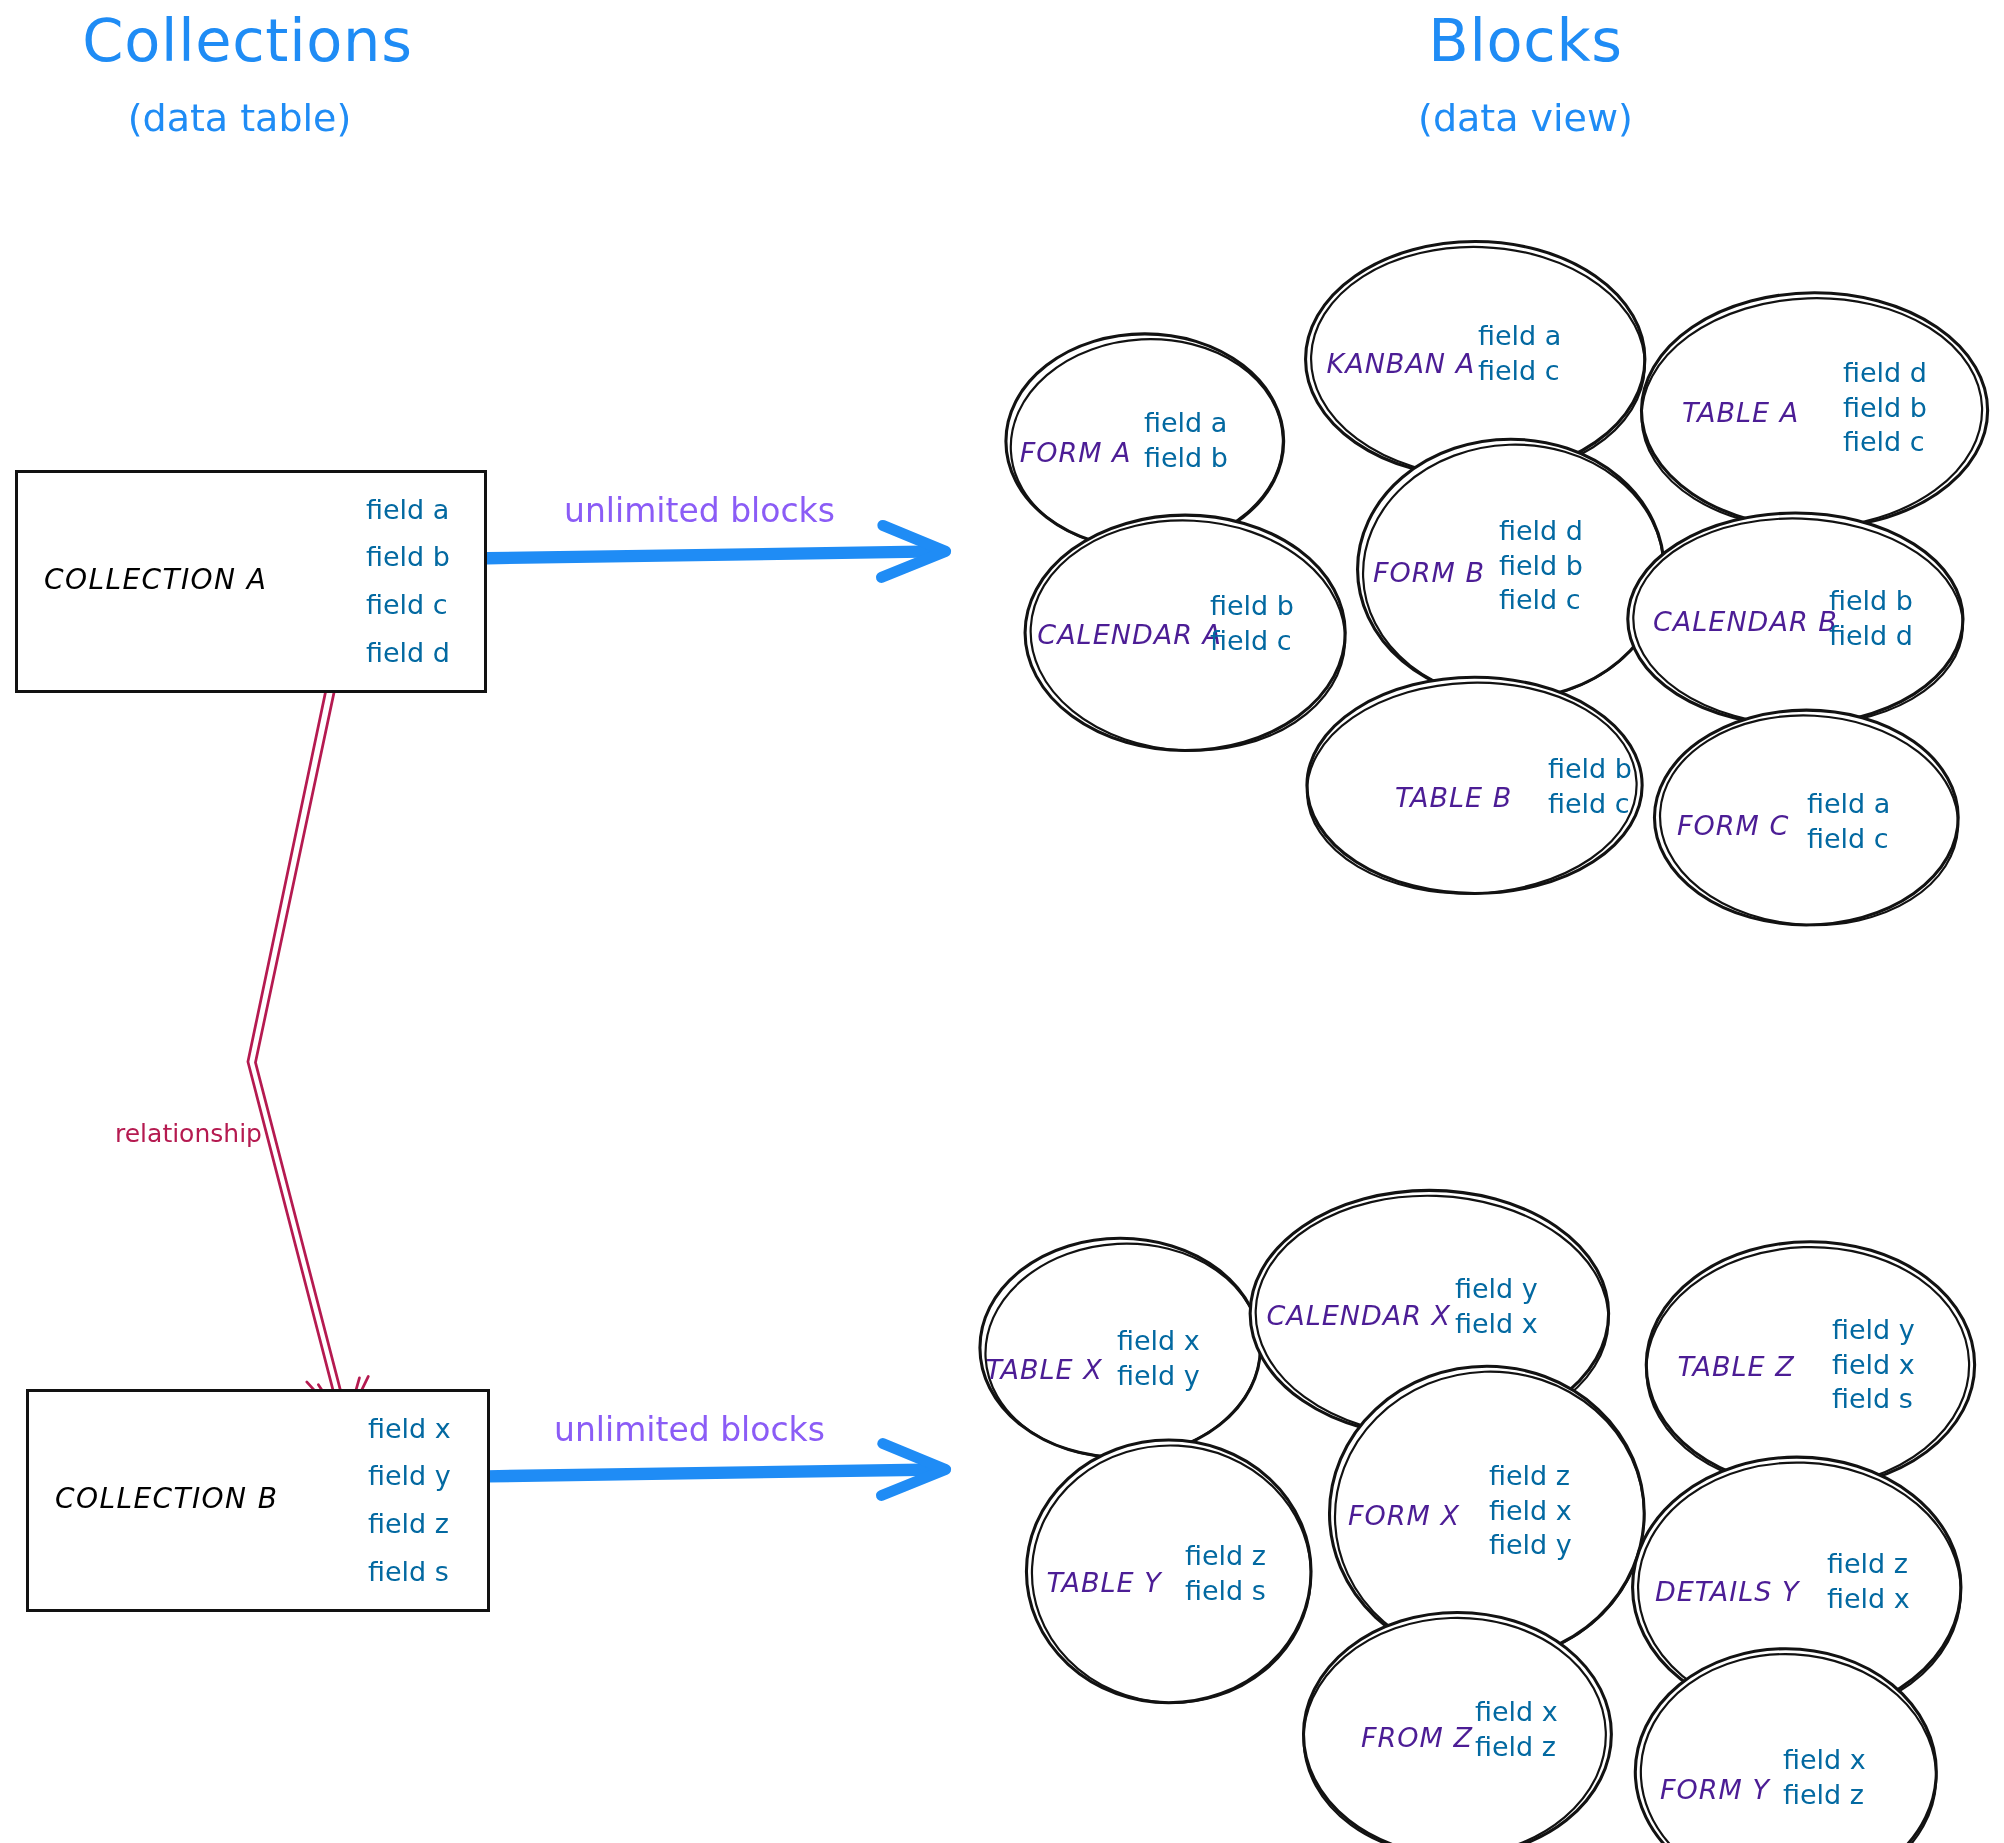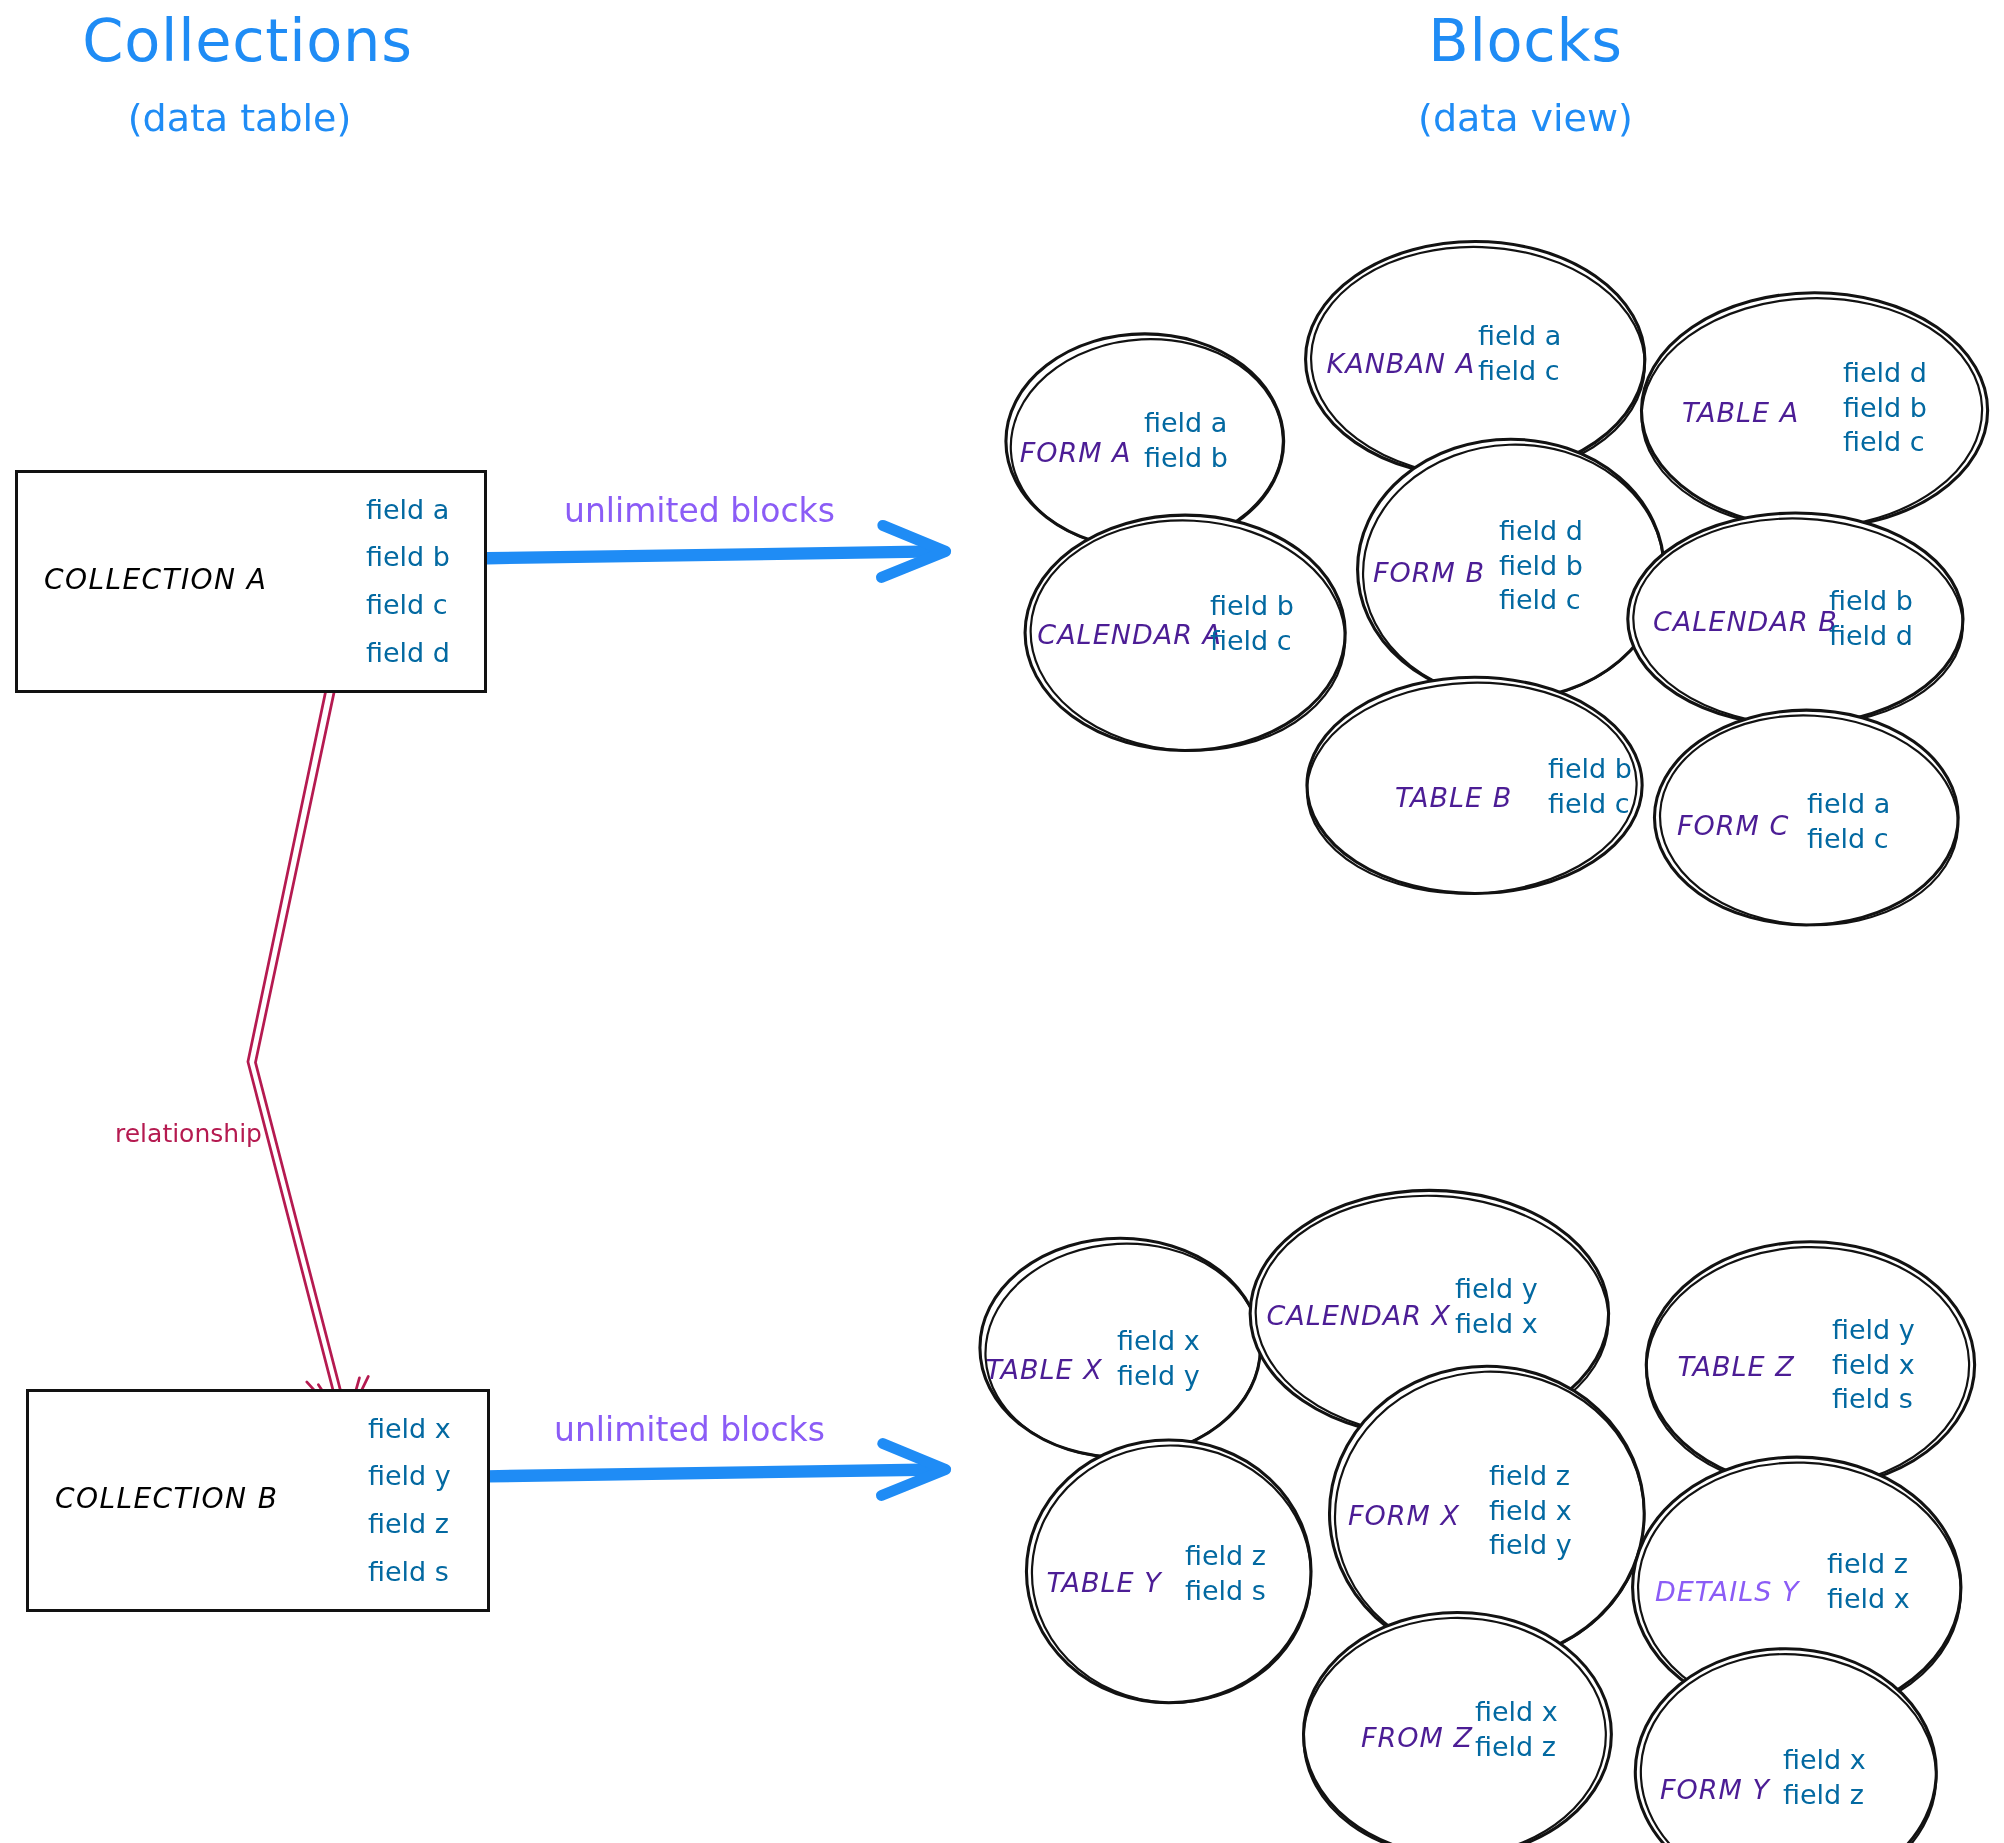--- a/index.html
+++ b/index.html
@@ -54,21 +54,21 @@
     font-size:25px;
     font-weight:400;
   }
   .blk-label{
     font-size:27px;
     font-style:italic;
     letter-spacing:1px;
     font-weight:400;
     color:#4c1d95;
   }
-  .blk-label.purple{ color:#8b5cf6; }
+  .blk-label.purple{ color:#4c1d95; }
 
   
   .coll-box{
     position:absolute;
     border:3.4px solid #121212;
     background:#ffffff;
     box-sizing:border-box;
   }
 
   

